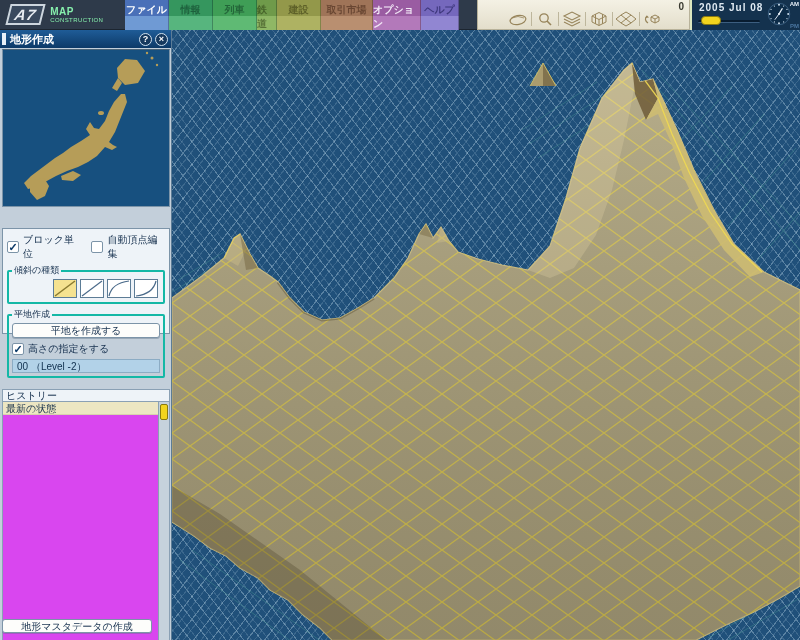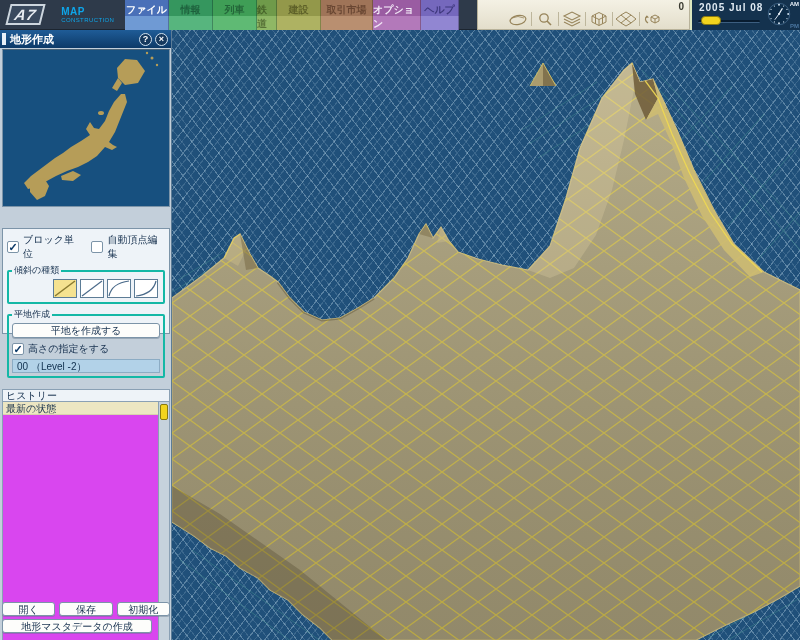--- a/index.html
+++ b/index.html
@@ -3,21 +3,21 @@
 <meta charset="utf-8">
 <style>
   html,body{margin:0;padding:0;background:#555;}
   *{box-sizing:border-box;font-family:"Liberation Sans",sans-serif;}
   #app{position:relative;width:800px;height:640px;overflow:hidden;background:#20507a;}
 
   
   #menubar{position:absolute;left:0;top:0;width:800px;height:30px;background:#2e3a4a;display:flex;}
   #logo{width:125px;height:30px;display:flex;align-items:center;padding-left:8px;background:#2e3a4a;border-bottom:1px solid #1c2530;}
   #logo .mark{display:inline-block;border:2px solid #cdd6de;transform:skewX(-14deg);padding:0 5px;color:#e8edf2;font-weight:bold;font-style:italic;font-size:15px;letter-spacing:1px;background:#3a4a5e;}
-  #logo .sub{margin-left:18px;color:#0ea5e9;line-height:1;}
+  #logo .sub{margin-left:7px;color:#86efac;line-height:1;}
   #logo .sub .l1{font-size:10px;font-weight:bold;letter-spacing:.5px;}
   #logo .sub .l2{font-size:6px;letter-spacing:.4px;}
   .menu-item{height:30px;display:flex;align-items:flex-start;justify-content:center;padding-top:3px;font-size:10px;font-weight:bold;cursor:pointer;border-right:1px solid rgba(0,0,0,.25);}
   #menu-gap{flex:0 0 18px;background:#2e3a4a;border-bottom:1px solid #1c2530;}
   
   #toolbar{position:relative;flex:1;background:linear-gradient(#f4f1e4,#e3decb);border:1px solid #b8b29a;border-top:none;}
   #toolbar .counter{position:absolute;right:5px;top:1px;font-size:10px;font-weight:bold;color:#3a3a30;}
   #toolbar .icons{position:absolute;left:28px;bottom:1px;display:flex;align-items:center;height:18px;}
   #toolbar .tbicon{width:24px;height:17px;display:flex;align-items:center;justify-content:center;cursor:pointer;}
   #toolbar .sep{width:1px;height:14px;background:#bdb69c;margin:0 1px;}
@@ -256,25 +256,20 @@
       <div class="hlabel">ヒストリー</div>
       <div id="history-list">
         <div class="hrow">最新の状態</div>
         <div id="history-scroll">
           <div class="thumb"></div>
           <div class="btm"></div>
         </div>
       </div>
     </div>
 
-    <div id="footer-row">
-      <button class="panelbtn">開く</button>
-      <button class="panelbtn">保存</button>
-      <button class="panelbtn">初期化</button>
-    </div>
     <div id="master-row">
       <button class="panelbtn">地形マスタデータの作成</button>
     </div>
   </div>
 
   <div id="viewport">
     <svg width="628" height="610" viewBox="0 0 628 610">
       <defs>
         <path id="land-d" d="M0 268 L30 246 L52 228 L62 208 L68 204 L78 224 L86 238 L98 246
           L106 252 L118 268 L132 282 L150 290 L168 288 L186 278 L202 268 L214 256 L222 248

